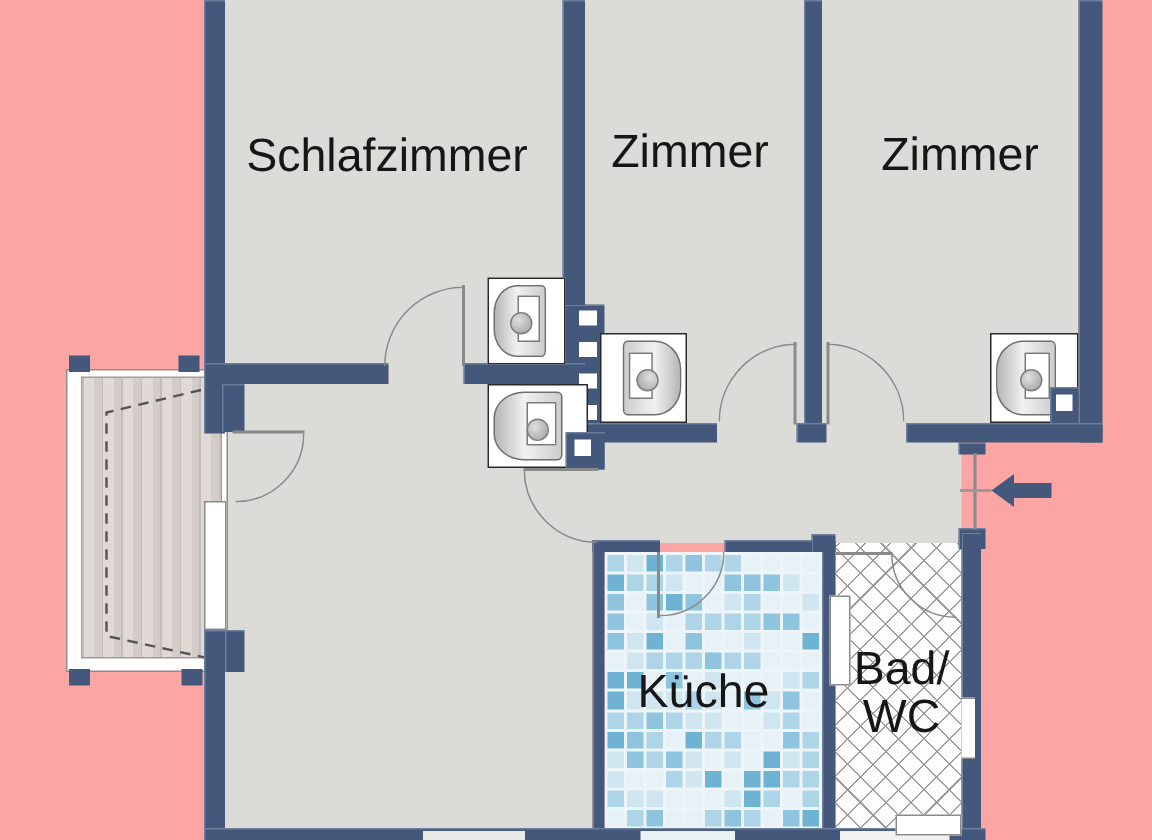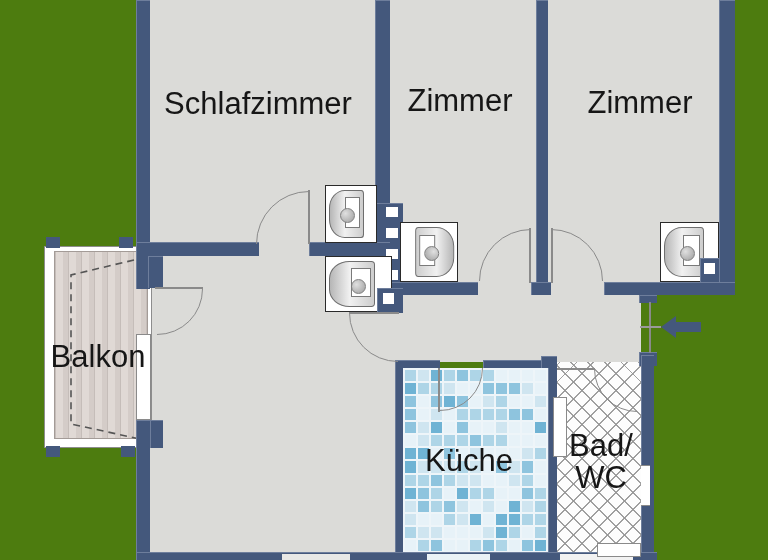--- a/index.html
+++ b/index.html
@@ -1,16 +1,16 @@
 <!DOCTYPE html>
 <html><head>
 <meta charset="utf-8">
 <style>
   html,body{margin:0;padding:0;background:#ffffff;}
-  #plan{position:relative;width:768px;height:560px;background:#4d7c0f;overflow:hidden;
+  #plan{position:relative;width:768px;height:560px;background:#fca5a5;overflow:hidden;
         font-family:"Liberation Sans", sans-serif;}
   
   .w{position:absolute;background:#44587c;box-shadow:inset 1px 1px 0 rgba(235,240,250,.25);}
   
   .fl{position:absolute;background:#dbdbd8;}
   
   .arc{position:absolute;border:1.6px solid #8a8a8a;border-radius:50%;box-sizing:border-box;}
   .q-tl{clip-path:inset(0 50% 50% 0);}
   .q-tr{clip-path:inset(0 0 50% 50%);}
   .q-br{clip-path:inset(50% 0 0 50%);}
@@ -334,15 +334,14 @@
   <div class="arrow-shaft" style="left:675px;top:322px;width:26px;height:10px;"></div>
 
   <div class="label" style="left:258px;top:104px;">Schlafzimmer</div>
   <div class="label" style="left:460px;top:101px;">Zimmer</div>
   <div class="label" style="left:640px;top:103px;">Zimmer</div>
   <div class="label" style="left:469px;top:461px;">Küche</div>
   <div class="label" style="left:601px;top:462px;text-align:center;line-height:32px;">
     <div>Bad/</div>
     <div>WC</div>
   </div>
-  <div class="label" style="left:98px;top:357px;">Balkon</div>
 
 </div>
 
 </body></html>

